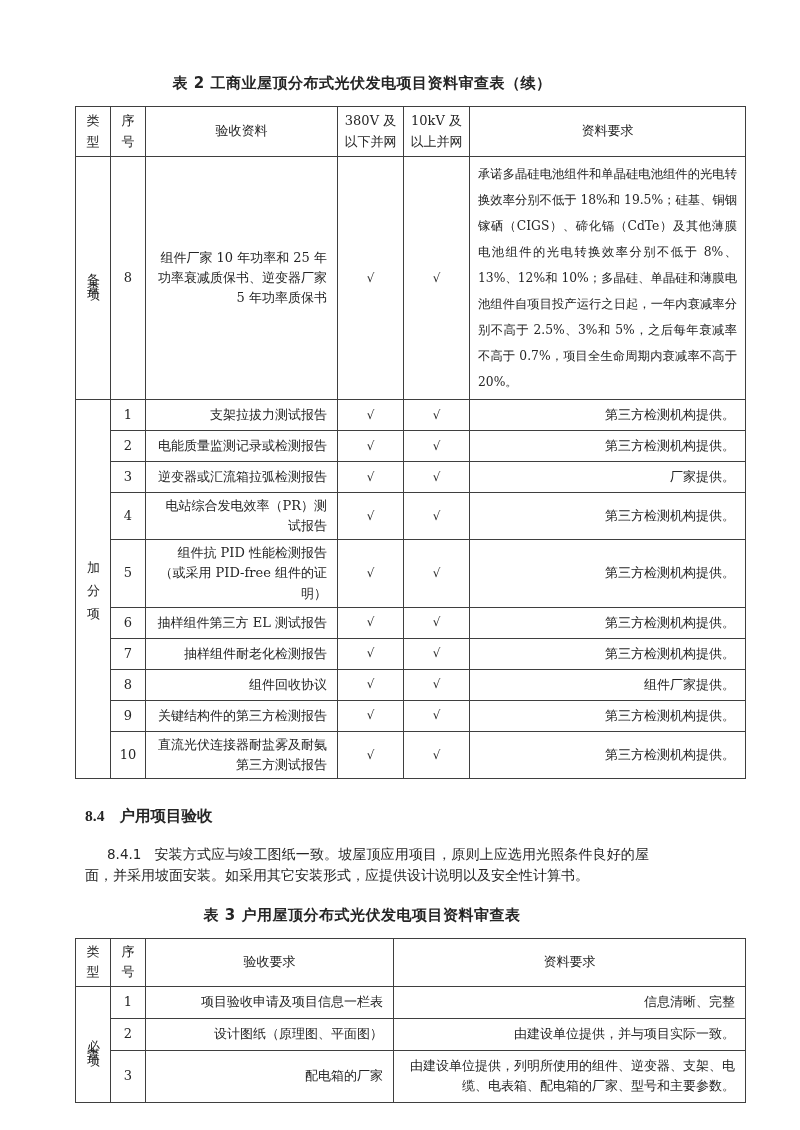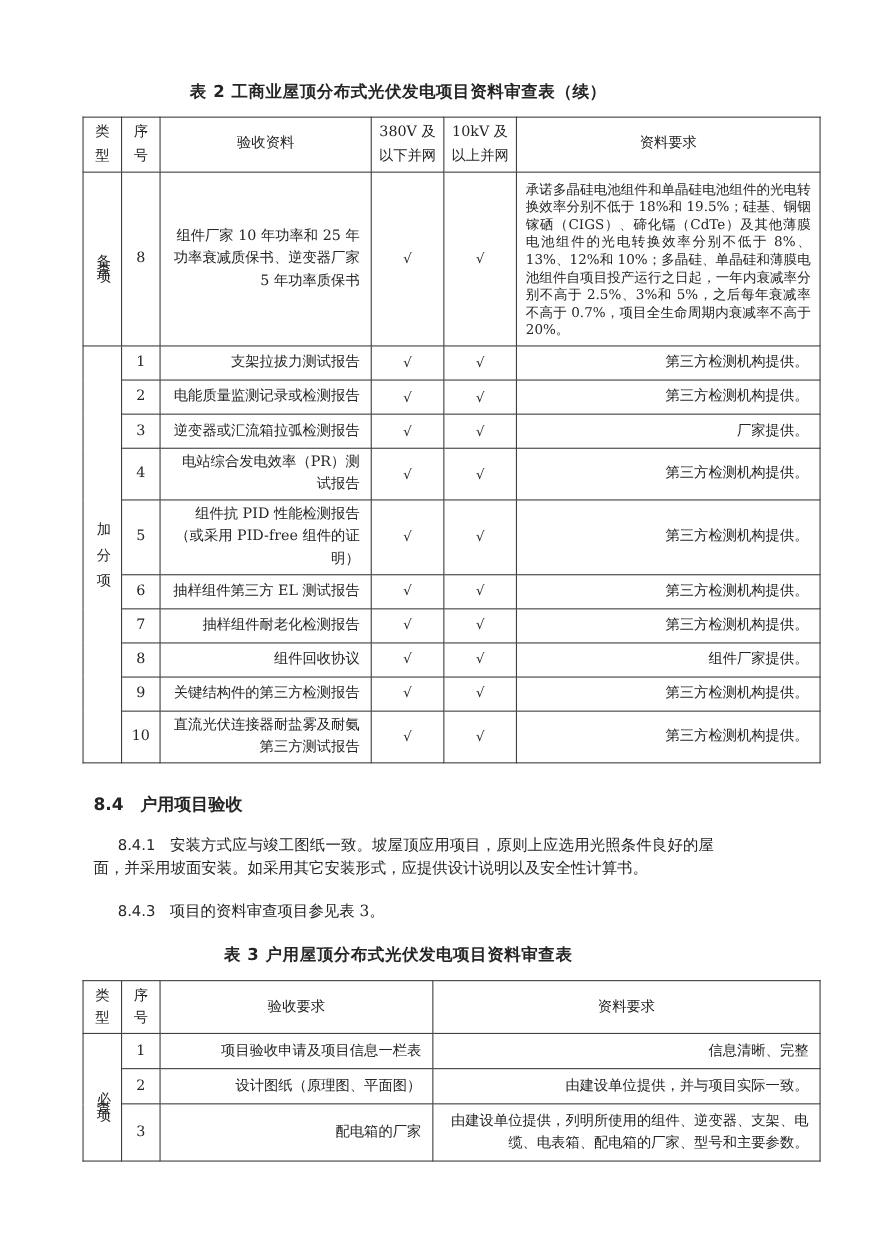--- a/index.html
+++ b/index.html
@@ -39,21 +39,21 @@
     overflow: hidden;
   }
   th { white-space: pre-line; }
   td.mat, td.req {
     text-align: right;
     padding: 3px 10px;
   }
   td.req-long {
     text-align: justify;
     font-size: 12.3px;
-    line-height: 16px;
+    line-height: 26px;
     padding: 4px 8px;
   }
   td.chk { font-size: 12px; }
   .vtext {
     display: inline-block;
     writing-mode: vertical-rl;
     text-orientation: upright;
     letter-spacing: 8px;
     font-size: 13px;
   }
@@ -65,21 +65,21 @@
   tr.r44  td { height: 44px; }
   tr.h48  td, tr.h48 th { height: 48px; }
   tr.r32  td { height: 32px; }
   tr.r52  td { height: 52px; }
 
   .sec-heading {
     font-family: "DejaVu Sans", "Liberation Sans", sans-serif;
     font-size: 15.5px; font-weight: bold;
     margin: 27px 0 0 10px;
   }
-  .sec-heading .sec-no { margin-right: 15px; }
+  .sec-heading .sec-no { margin-right: 15px; font-family: Liberation Serif, serif; }
   .para {
     margin: 17px 0 0 10px;
     font-size: 14px;
     line-height: 21.5px;
     text-indent: 22px;
     text-align: justify;
   }
   .para .pno {
     font-family: "DejaVu Sans", "Liberation Sans", sans-serif;
     font-weight: normal;
@@ -197,21 +197,20 @@
         <td class="chk">√</td>
         <td class="chk">√</td>
         <td class="req">第三方检测机构提供。</td>
       </tr>
     </tbody>
   </table>
 
   <h3 class="sec-heading"><span class="sec-no">8.4</span><span>户用项目验收</span></h3>
 
   <p class="para"><span class="pno">8.4.1</span><span>安装方式应与竣工图纸一致。坡屋顶应用项目，原则上应选用光照条件良好的屋面，并采用坡面安装。如采用其它安装形式，应提供设计说明以及安全性计算书。</span></p>
-  <p class="para"><span class="pno">8.4.3</span><span>项目的资料审查项目参见表 3。</span></p>
 
   <h2 class="tbl-title mid">表 3 户用屋顶分布式光伏发电项目资料审查表</h2>
 
   <table class="t3">
     <colgroup>
       <col style="width:35px">
         <col style="width:35px">
         <col style="width:248px">
         <col style="width:352px">
     </colgroup>

